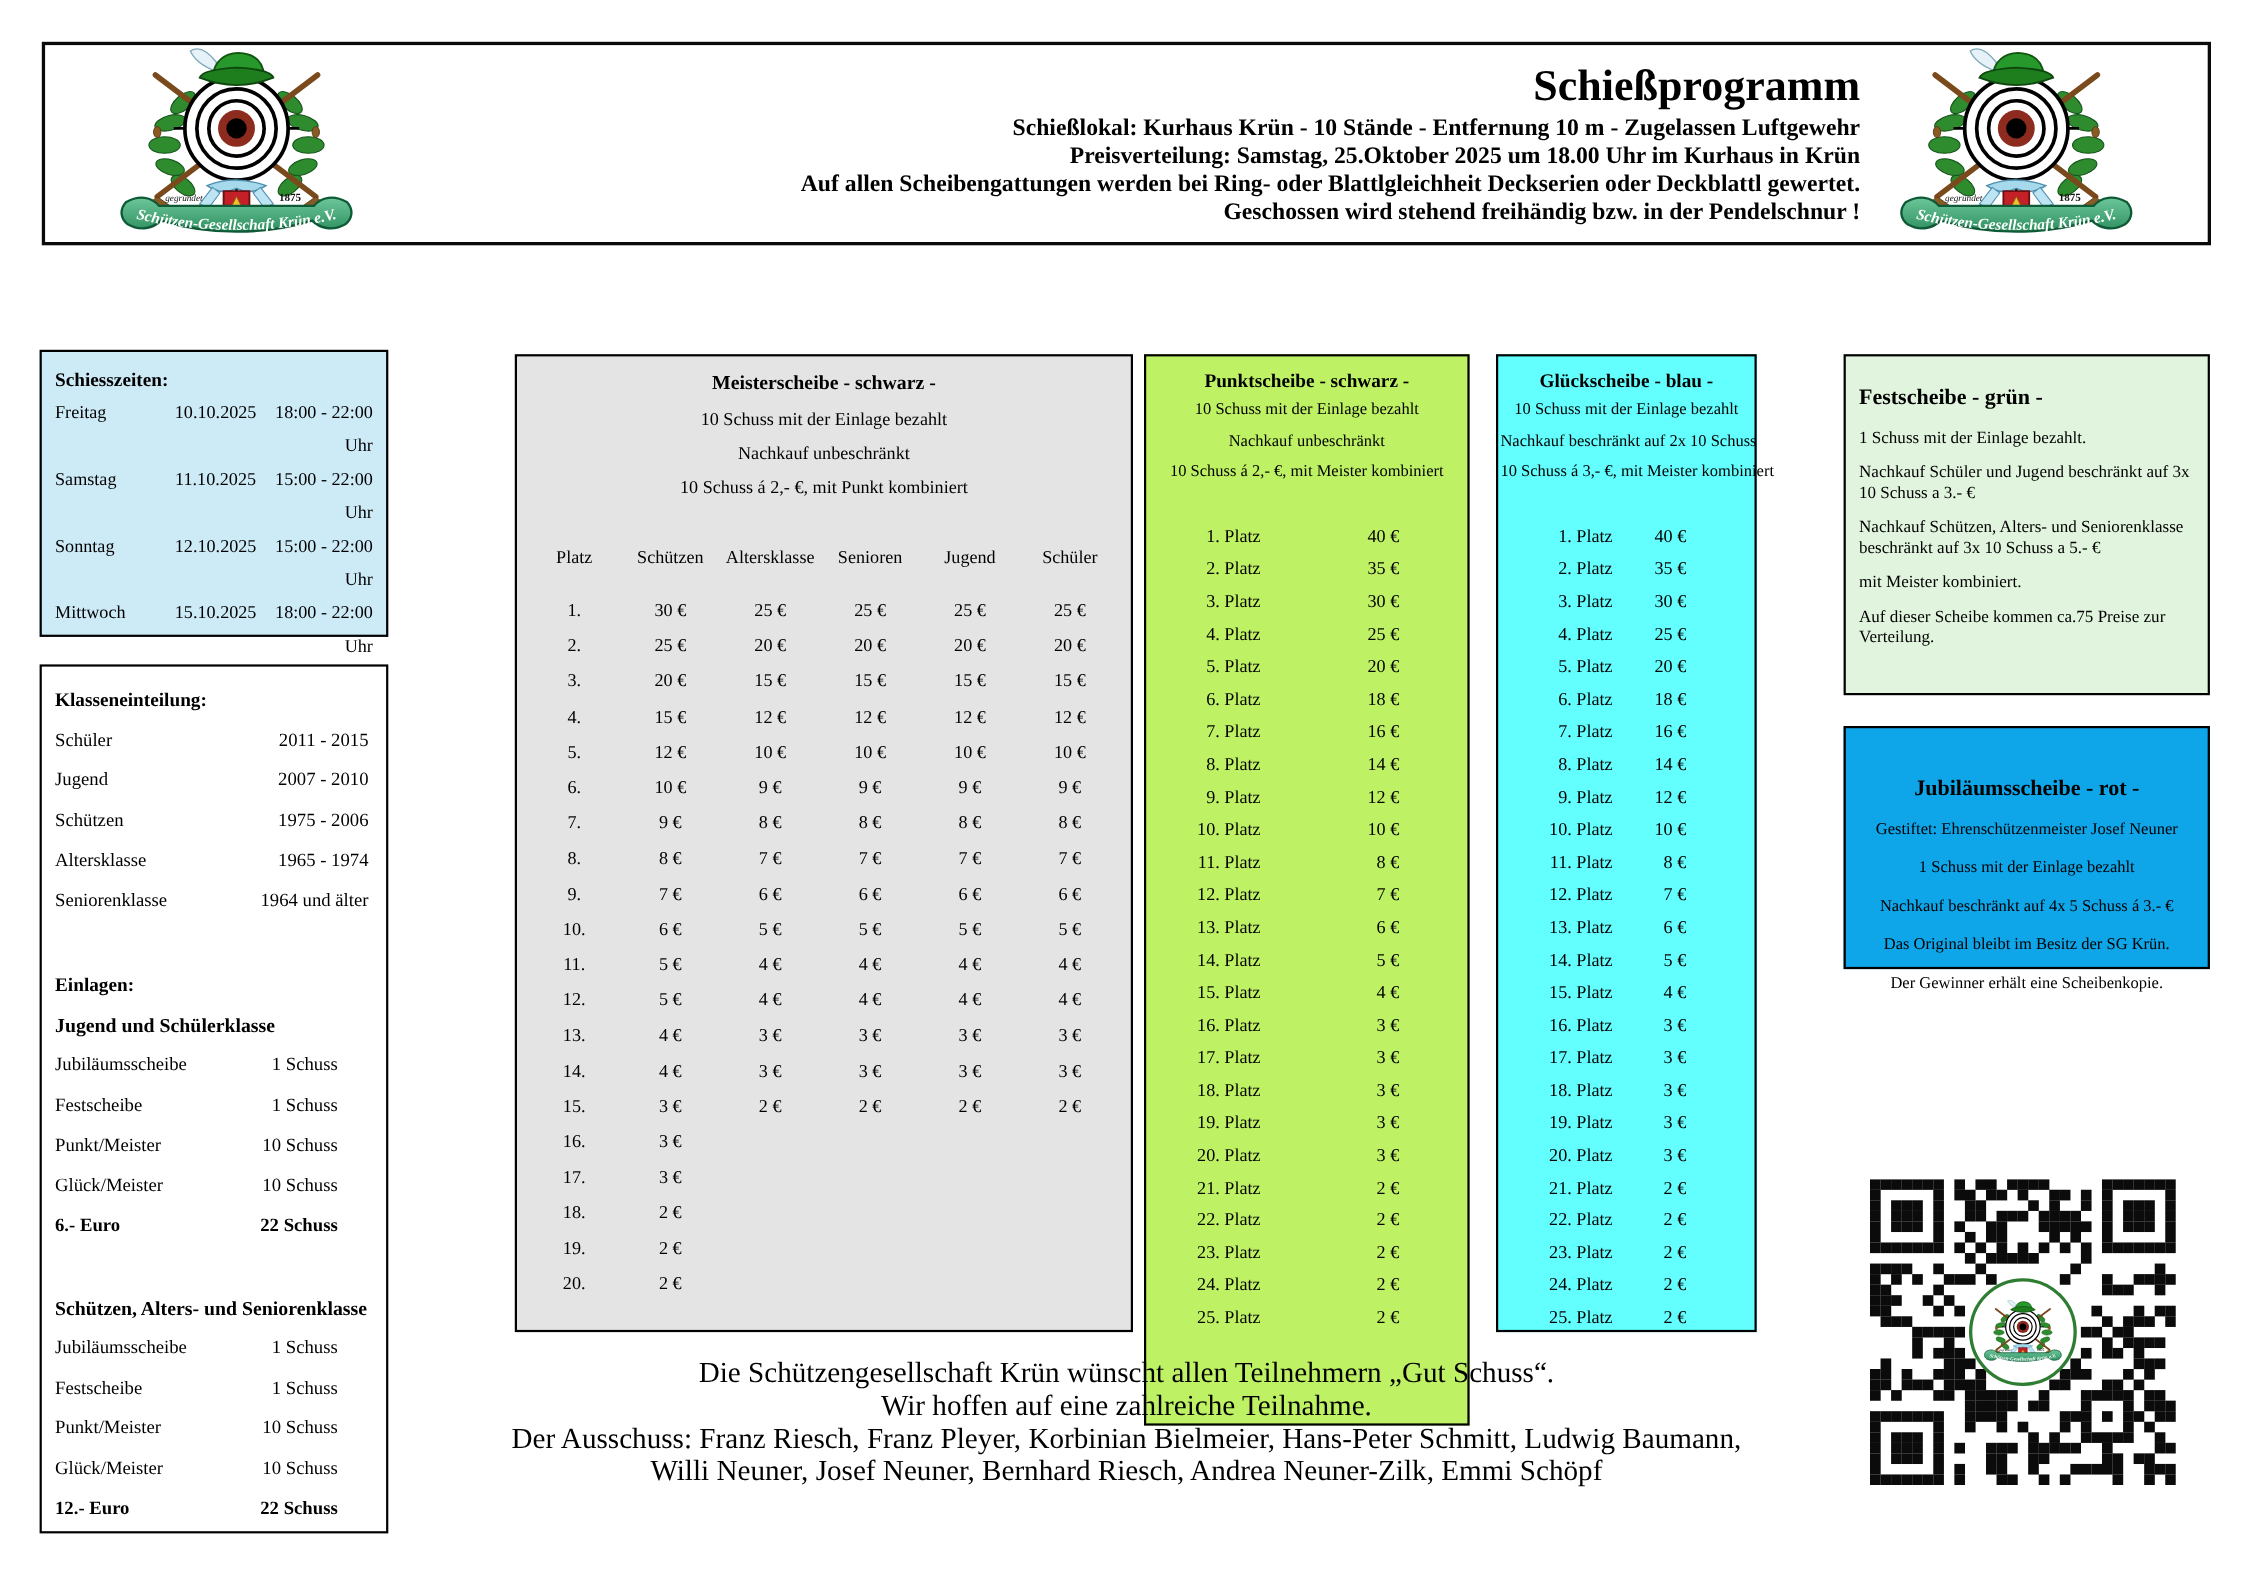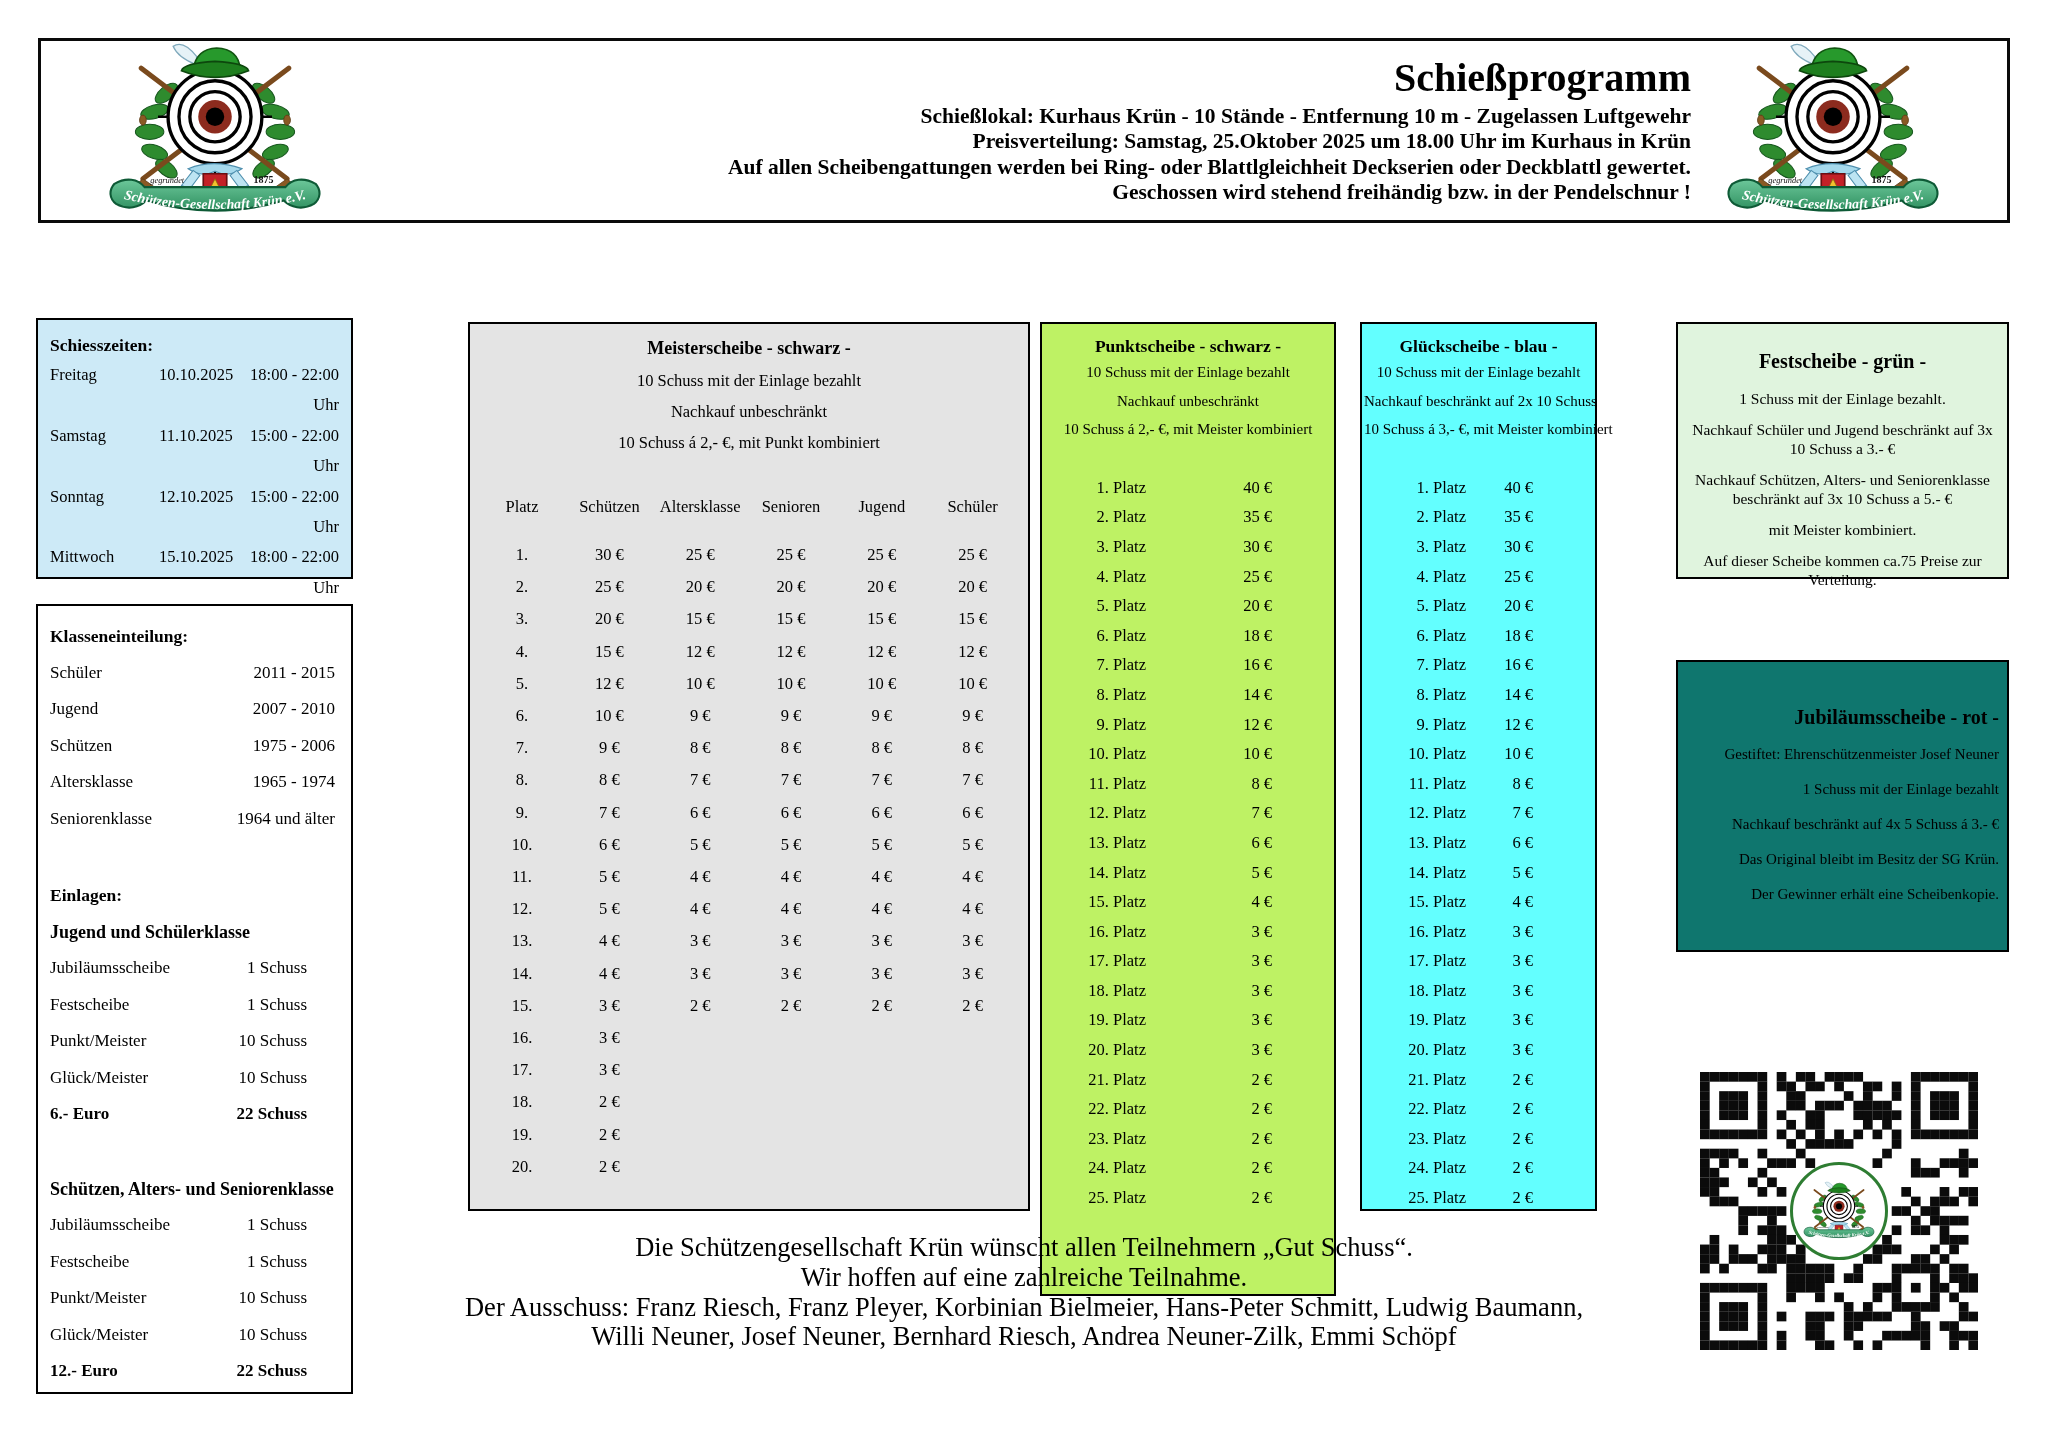--- a/index.html
+++ b/index.html
@@ -57,24 +57,24 @@
   .punkt{left:1040px;top:322px;width:296px;height:974px;background:#bef264}
   .glueck{left:1360px;top:322px;width:237px;height:889px;background:#63ffff}
   .p-title{font-weight:bold;font-size:17.5px;line-height:24px}
   .p-sub{font-size:15px;line-height:28.6px;white-space:nowrap}
   .p-body{margin-top:29px}
   .p-row{display:flex;line-height:29.6px;font-size:16.5px}
   .p-platz{flex:0 0 102px;text-align:right}
   .p-price{flex:1;text-align:right;padding-right:60px}
 
   
-  .fest{left:1676px;top:322px;width:333px;height:257px;background:#e0f4de;
-        text-align:center;padding:26px 12px 0}
-  .jubi{left:1676px;top:660px;width:333px;height:292px;background:#0f766e;
-        text-align:right;padding:44px 8px 0}
+  .fest{left:1676px;top:322px;width:333px;height:310px;background:#e0f4de;
+        padding:26px 12px 0}
+  .jubi{left:1676px;top:660px;width:333px;height:221px;background:#0ea5e9;
+        text-align:center;padding:44px 8px 0}
   .b-title{font-size:20px;font-weight:bold;margin-bottom:16px}
   .fest .b-line{font-size:15.5px;line-height:19px;margin-bottom:12px}
   .jubi .b-line{font-size:15px;line-height:18px;margin-bottom:17px}
 
   
   .qr{position:absolute;left:1700px;top:1072px;width:278px;height:278px}
   .qr svg.qr-grid{position:absolute;inset:0}
   .qr-logo{position:absolute;left:50%;top:50%;width:98px;height:98px;
            transform:translate(-50%,-50%);background:#fff;border:3px solid #2e7d32;
            border-radius:50%;display:flex;align-items:center;justify-content:center}

